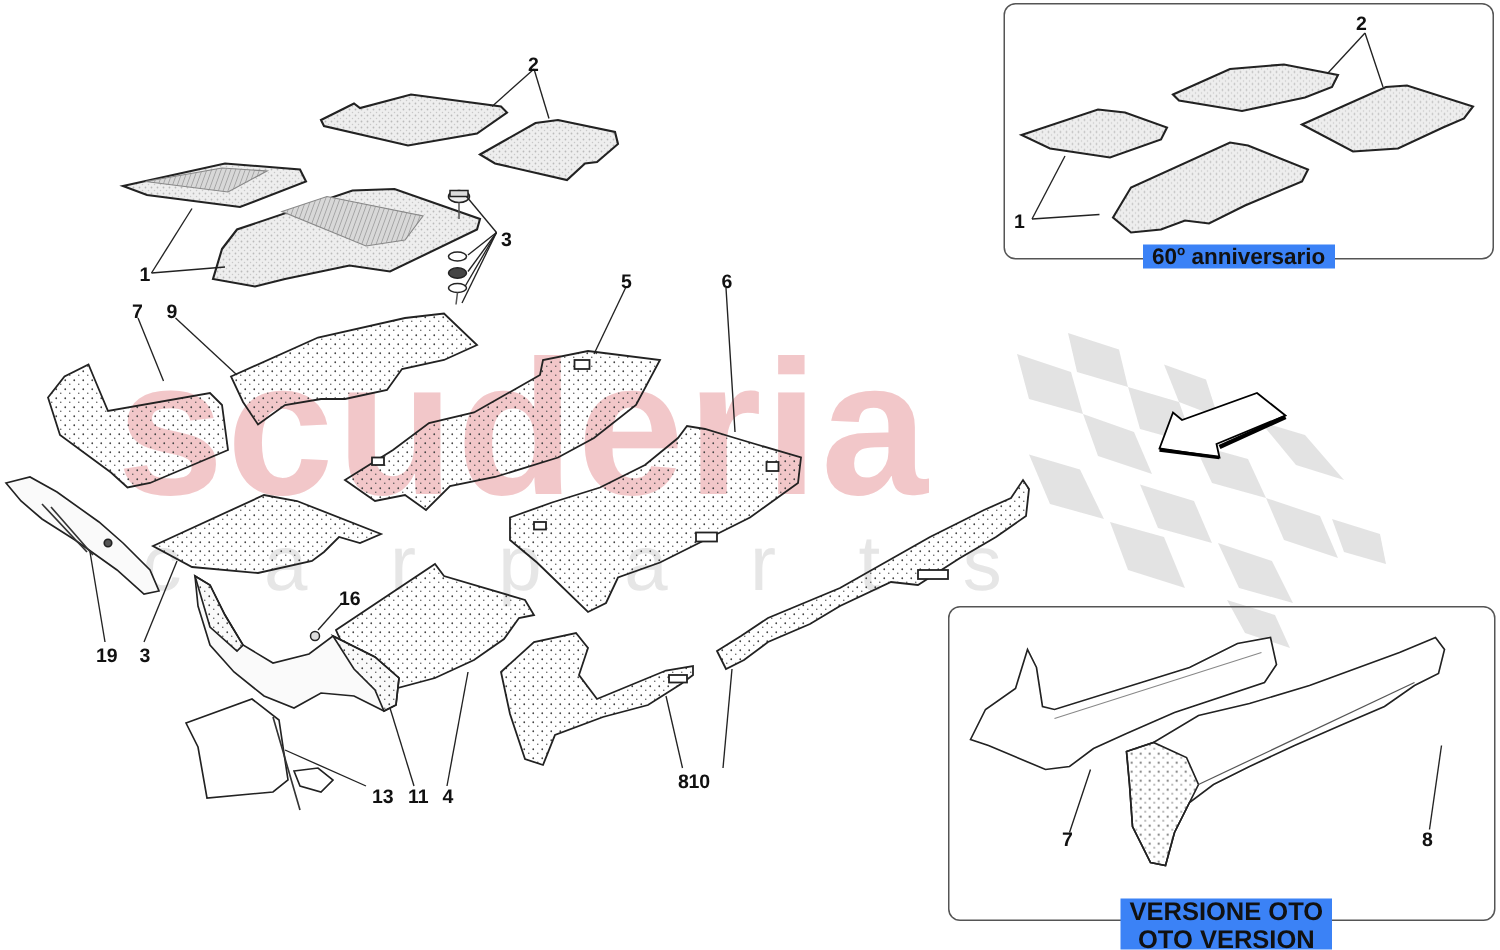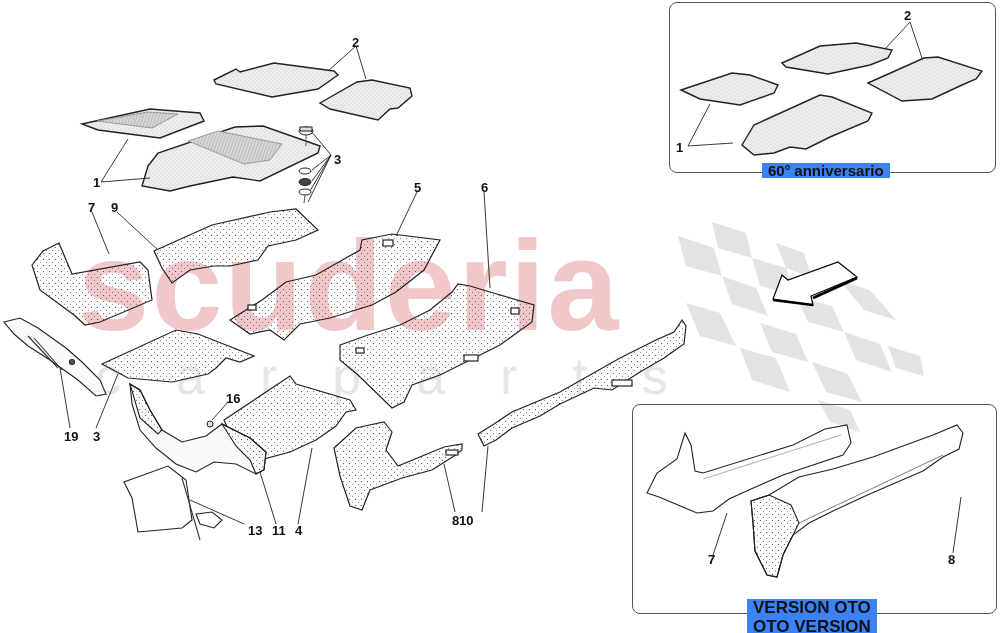--- a/index.html
+++ b/index.html
@@ -216,18 +216,18 @@
         <line x1="166" y1="118" x2="310" y2="50" stroke="#555" stroke-width="0.8"></line>
       </g>
       <g stroke="#222" stroke-width="0.9" fill="none">
         <polyline points="80,150 94,108"></polyline>
         <polyline points="320,148 328,92"></polyline>
       </g>
     </svg>
     <div class="lbl" style="left:75px;top:148px;">7</div>
     <div class="lbl" style="left:315px;top:148px;">8</div>
     <div class="box-title" style="left:114px;top:194px;font-size:17px;text-align:center;">
-      <div>VERSION OTO</div>
+      <div>VERSIONE OTO</div>
       <div style="margin-top:2px;">OTO VERSION</div>
     </div>
   </div>
 
 </div>
 
 </body></html>

